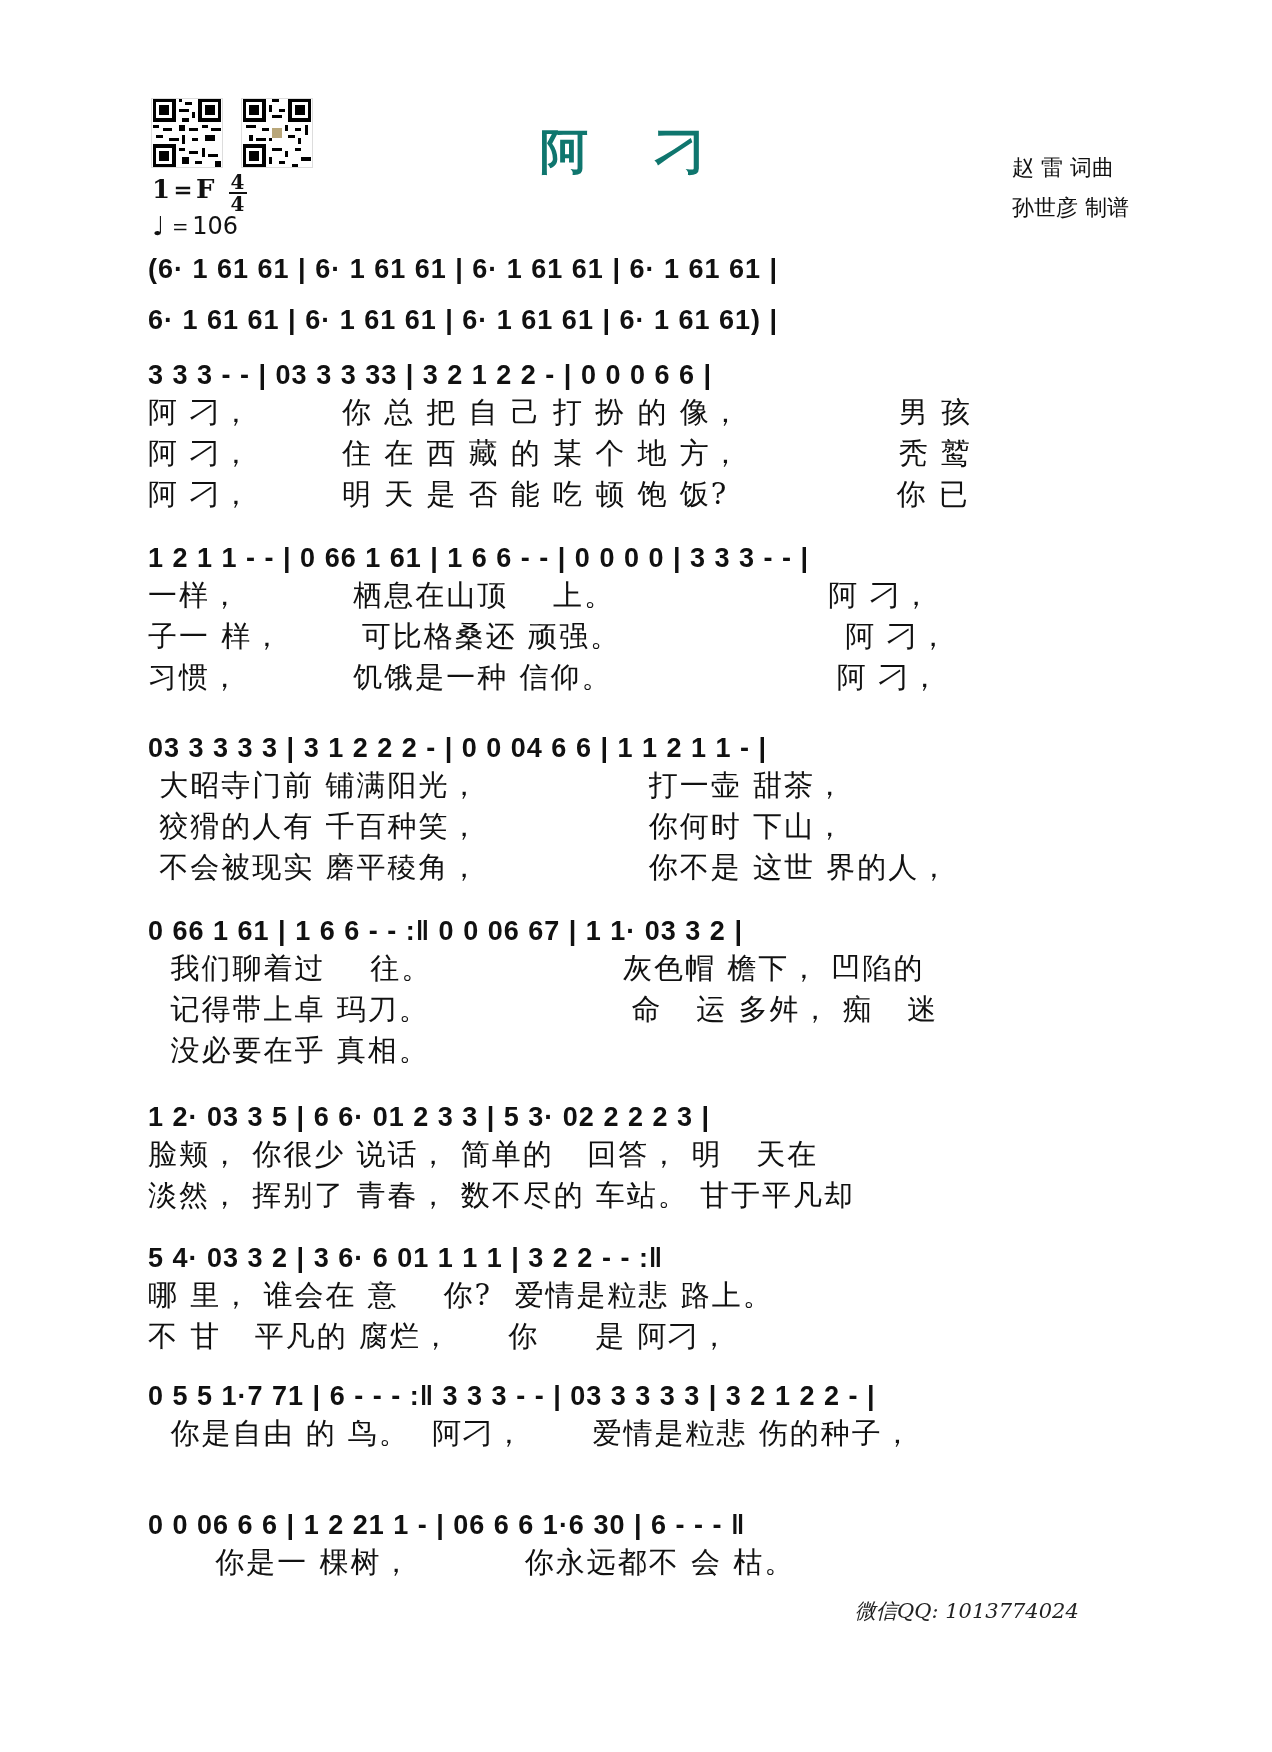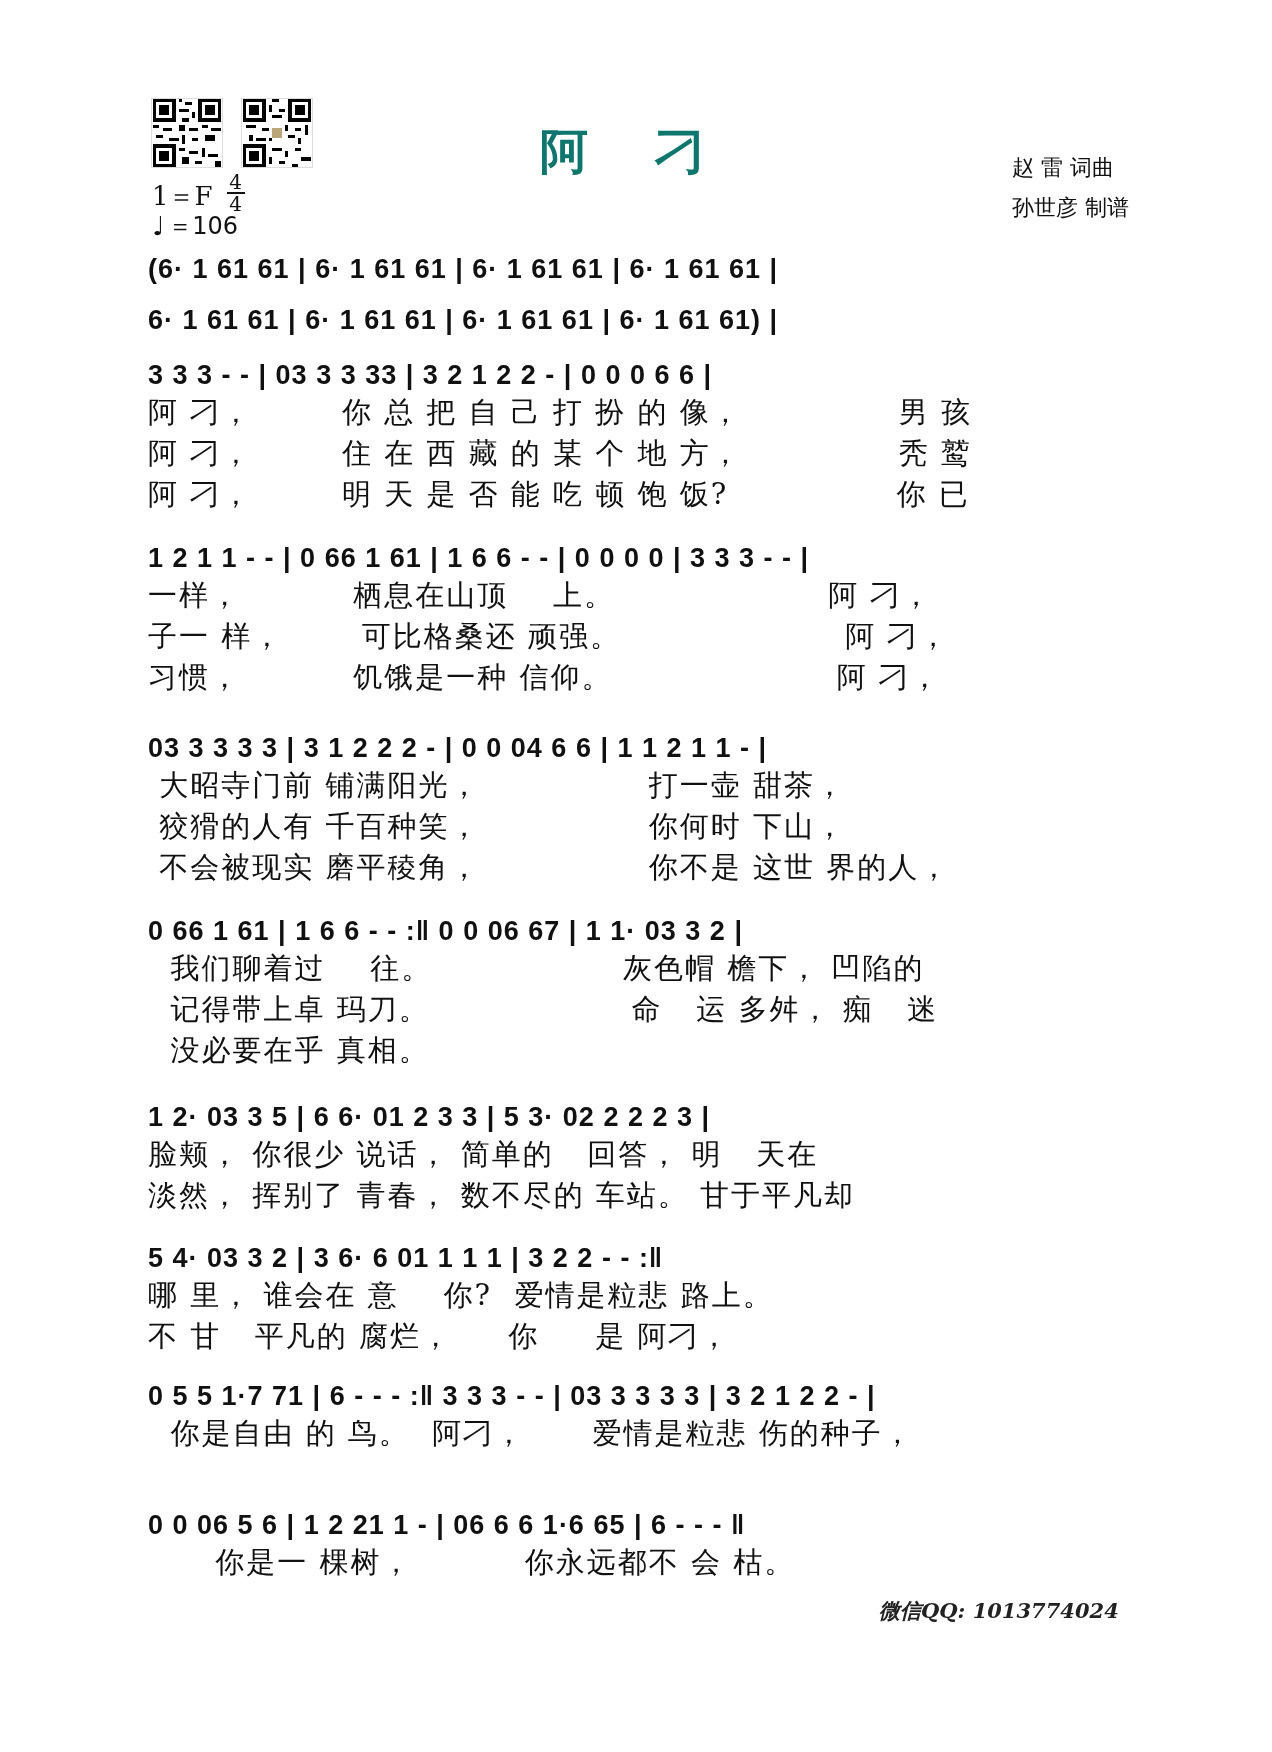--- a/index.html
+++ b/index.html
@@ -8,35 +8,35 @@
   .qr { position:absolute; top:98px; width:70px; height:68px; background:#fff;
         border:1px solid #ddd; }
   .qr svg { width:100%; height:100%; display:block; }
   #qr1 { left:151px; }
   #qr2 { left:241px; }
   .title { position:absolute; top:120px; left:540px; font-family:"DejaVu Serif", serif;
            font-weight:bold; font-size:48px; letter-spacing:68px; color:#0f766e; }
   .credits { position:absolute; right:143px; top:148px; text-align:left;
              font-family:"DejaVu Serif", serif; font-size:22px; line-height:40px; }
   .key { position:absolute; left:152px; top:172px; font-family:"DejaVu Serif", serif;
-         font-weight:normal; font-size:26px; display:flex; align-items:flex-end; }
+         font-weight:bold; font-size:26px; display:flex; align-items:flex-start; }
   .frac { display:inline-flex; flex-direction:column; align-items:center; margin-left:14px;
           font-size:20px; line-height:20px; }
   .frac .bar { width:18px; border-top:2px solid #111; }
   .tempo { position:absolute; left:152px; top:210px; font-size:24px; display:flex; align-items:center; }
   .note-glyph { font-size:26px; margin-right:4px; }
 
   .sys { position:absolute; left:148px; width:980px; }
   .staff { position:relative; height:40px; font-family:"Liberation Sans", sans-serif;
            font-weight:bold; font-size:27px; white-space:pre; letter-spacing:1px; }
   .staff .txt { position:absolute; left:0; top:0;margin-top:8px; }
   .lyr { font-family:"DejaVu Serif", serif; font-size:29px; white-space:pre;
          line-height:41px; letter-spacing:2px; }
-  .watermark { position:absolute; left:879px; top:1597px; font-family:"DejaVu Serif", serif;
-               font-style:italic; font-weight:bold; font-size:21px; color:#222; }
+  .watermark { position:absolute; left:855px; top:1597px; font-family:"DejaVu Serif", serif;
+               font-style:italic; font-weight:normal; font-size:21px; color:#222; }
 </style>
 </head>
 <body>
 
 <div class="qr" id="qr1">
   <svg viewBox="0 0 21 21" shape-rendering="crispEdges">
     <rect x="0" y="0" width="7" height="7" fill="#000"></rect>
       <rect x="1" y="1" width="5" height="5" fill="#fff"></rect>
       <rect x="2" y="2" width="3" height="3" fill="#000"></rect>
     <rect x="14" y="0" width="7" height="7" fill="#000"></rect>
@@ -122,17 +122,17 @@
 <div class="sys" style="top:1235px">
   <div class="staff"><span class="txt">5 4· 03 3 2 | 3 6· 6 01 1 1 1 | 3 2 2 - - :‖</span></div>
   <div class="lyr">哪 里， 谁会在 意    你?  爱情是粒悲 路上。</div>
   <div class="lyr">不 甘   平凡的 腐烂，     你     是 阿刁，</div>
 </div>
 <div class="sys" style="top:1373px">
   <div class="staff"><span class="txt">0 5 5 1·7 71 | 6 - - - :‖ 3 3 3 - - | 03 3 3 3 3 | 3 2 1 2 2 - |</span></div>
   <div class="lyr">  你是自由 的 鸟。  阿刁，      爱情是粒悲 伤的种子，</div>
 </div>
 <div class="sys" style="top:1502px">
-  <div class="staff"><span class="txt">0 0 06 5 6 | 1 2 21 1 - | 06 6 6 1·6 65 | 6 - - - ‖</span></div>
+  <div class="staff"><span class="txt">0 0 06 6 6 | 1 2 21 1 - | 06 6 6 1·6 30 | 6 - - - ‖</span></div>
   <div class="lyr">      你是一 棵树，          你永远都不 会 枯。</div>
 </div>
 
 <div class="watermark">微信QQ:  1013774024</div>
 
 </body></html>

